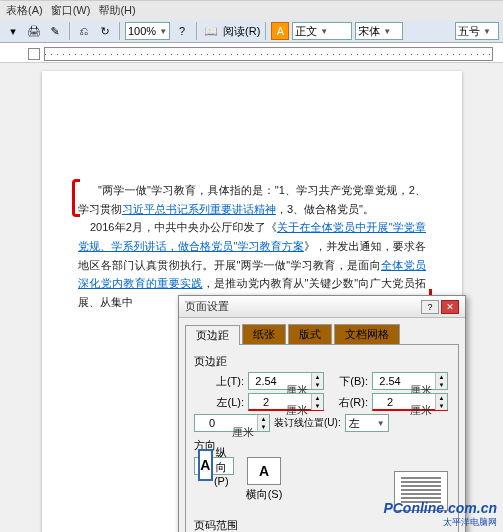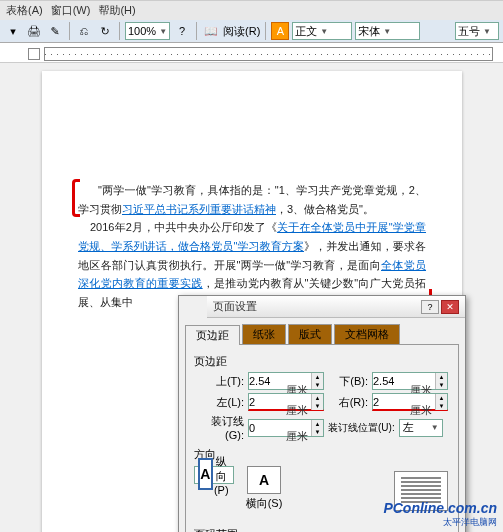--- a/index.html
+++ b/index.html
@@ -15,33 +15,33 @@
   .ruler-in { position: absolute; left: 44px; right: 10px; top: 2px; height: 14px; background: #fff; border: 1px solid #888; }
   .ruler-in::before { content: ""; position: absolute; left: 0; right: 0; top: 6px; height: 1px; background: repeating-linear-gradient(90deg, #666 0 1px, transparent 1px 6px); }
   .ruler-tab { position: absolute; left: 28px; top: 3px; width: 12px; height: 12px; border: 1px solid #888; background: #fff; }
   .docarea { position: relative; background: #f0f0f0; height: 470px; overflow: hidden; }
   .page { position: absolute; left: 42px; top: 8px; width: 420px; height: 500px; background: #fff; box-shadow: 0 1px 3px rgba(0,0,0,.3); padding: 110px 36px 20px 36px; }
   .page p { font-size: 11px; line-height: 1.7; color: #222; text-align: justify; }
   .page .link { color: #0066cc; text-decoration: underline; }
   .annot { color: #d00; position: absolute; pointer-events: none; }
   .bracket-left { border-left: 3px solid #d00; border-top: 3px solid #d00; border-bottom: 3px solid #d00; border-radius: 4px 0 0 4px; }
   .dialog { position: absolute; left: 178px; top: 232px; width: 288px; height: 280px; background: #f0f0f0; border: 1px solid #888; box-shadow: 2px 2px 6px rgba(0,0,0,.4); font-size: 11px; }
-  .dlg-title { background: linear-gradient(#fff,#e4e4e4); height: 22px; display: flex; align-items: center; padding: 0 6px; border-bottom: 1px solid #bbb; margin-left: 28px; }
+  .dlg-title { background: linear-gradient(#fff,#e4e4e4); height: 22px; display: flex; align-items: center; padding: 0 6px; border-bottom: 1px solid #bbb; }
   .dlg-title .t { flex: 1; font-size: 11px; color: #333; }
   .dlg-title .wbtn { width: 18px; height: 14px; margin-left: 2px; border: 1px solid #999; background: #eee; display: flex; align-items: center; justify-content: center; font-size: 9px; cursor: pointer; }
   .dlg-title .close { background: #d04040; color: #fff; border-color: #a02020; }
   .tabs { display: flex; gap: 0; margin: 6px 6px 0 6px; font-size: 11px; }
   .tab { padding: 2px 10px; border: 1px solid #999; border-bottom: none; background: #a16207; cursor: pointer; margin-right: 2px; position: relative; }
   .tab.active { background: #f0f0f0; top: 1px; z-index: 2; }
   .tabbody { border: 1px solid #999; margin: 0 6px; padding: 6px 8px 8px 8px; background: #f0f0f0; height: 200px; position: relative; }
   .section { font-size: 11px; margin: 3px 0 2px 0; }
   .row { display: flex; align-items: center; gap: 4px; margin: 3px 0; font-size: 11px; }
   .row label { width: 50px; text-align: right; }
   .spin { display: flex; align-items: center; border: 1px solid #7a9; background: #fff; height: 18px; }
-  .spin input { width: 34px; border: none; font-size: 11px; padding: 0 0; text-align: left; }
+  .spin input { width: 34px; border: none; font-size: 11px; padding: 0 0; text-align: center; }
   .spin .unit { font-size: 11px; padding: 0 3px; color: #333; margin-top: 18px; }
   .spin .sbtn { width: 12px; height: 16px; display: flex; flex-direction: column; border-left: 1px solid #bbb; }
   .spin .sbtn div { flex: 1; font-size: 6px; text-align: center; line-height: 8px; cursor: pointer; background: #eee; }
   .orient { display: flex; gap: 10px; margin-top: 4px; }
   .obox { width: 40px; text-align: center; cursor: pointer; }
   .obox .pic { width: 34px; height: 28px; border: 1px solid #888; background: #fff; margin: 0 auto 2px; display: flex; align-items: center; justify-content: center; font-size: 14px; font-weight: bold; }
   .obox.sel .pic { border: 2px solid #36a; }
   .preview { position: absolute; right: 10px; bottom: 32px; width: 54px; height: 40px; border: 1px solid #888; background: #fff; }
   .preview::before { content:""; position:absolute; left:6px; top:5px; right:6px; height:2px; background:#888; box-shadow: 0 4px #888, 0 8px #888, 0 12px #888, 0 16px #888, 0 20px #888, 0 24px #888; }
   .sel { border:1px solid #7a9; background:#fff; height:18px; display:flex; align-items:center; padding:0 3px; font-size:11px; }
@@ -74,21 +74,21 @@
   <div class="tbtn">?</div>
   <div class="sep"></div>
   <div class="tbtn">📖</div>
   <span>阅读(R)</span>
   <div class="sep"></div>
   <div class="tbtn" style="background:#f90;color:#fff;border:1px solid #c60">A</div>
   <div class="combo" style="width:60px">
       <span>正文</span>
       <span class="dd">▼</span>
     </div>
-  <div class="combo" style="width:65px">
+  <div class="combo" style="width:48px">
       <span>宋体</span>
       <span class="dd">▼</span>
     </div>
   <div style="flex:1"></div>
   <div class="combo" style="width:44px">
       <span>五号</span>
       <span class="dd">▼</span>
     </div>
 </div>
 
@@ -157,21 +157,20 @@
         <div class="spin under-red">
             <input value="2" style="">
             <span class="unit">厘米</span>
             <div class="sbtn">
               <div>▲</div>
               <div>▼</div>
             </div>
           </div>
       </div>
       <div class="row">
-        <label>装订线(G):</label>
         <div class="spin">
             <input value="0" style="">
             <span class="unit">厘米</span>
             <div class="sbtn">
               <div>▲</div>
               <div>▼</div>
             </div>
           </div>
         <label style="width:auto;font-size:10px">装订线位置(U):</label>
         <div class="sel" style="width:44px">

